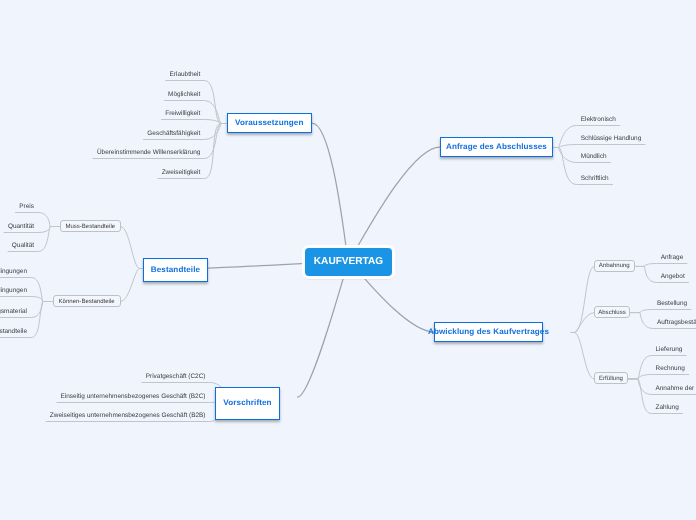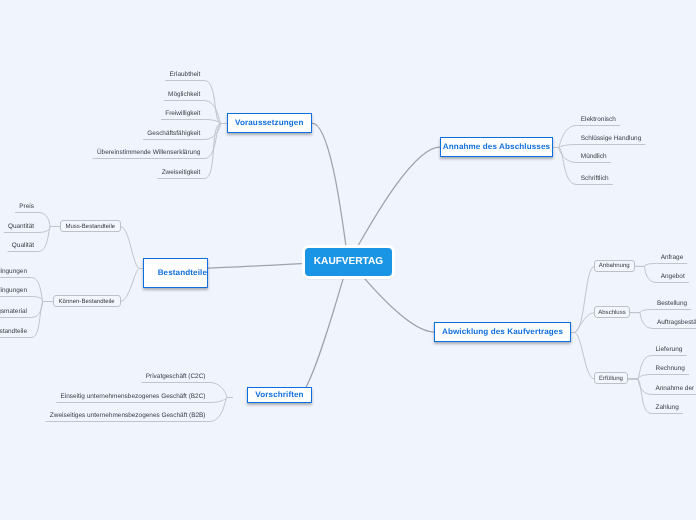--- a/index.html
+++ b/index.html
@@ -72,63 +72,63 @@
 <div class="node n2" style="left: 226.5px; top: 113px; width: 85.5px; height: 20px;">
       <span>Voraussetzungen</span>
     </div>
     <div class="leaf" style="top: 71.6px; right: 495.7px; text-align: right;"><span>Erlaubtheit</span></div>
     <div class="leaf" style="top: 91.6px; right: 495.7px; text-align: right;"><span>Möglichkeit</span></div>
     <div class="leaf" style="top: 110.6px; right: 495.7px; text-align: right;"><span>Freiwilligkeit</span></div>
     <div class="leaf" style="top: 130.6px; right: 495.7px; text-align: right;"><span>Geschäftsfähigkeit</span></div>
     <div class="leaf" style="top: 149.6px; right: 495.7px; text-align: right;"><span>Übereinstimmende Willenserklärung</span></div>
     <div class="leaf" style="top: 169.6px; right: 495.7px; text-align: right;"><span>Zweiseitigkeit</span></div>
     <div class="node n2" style="left: 440px; top: 137px; width: 113px; height: 20px;">
-      <span>Annahme des Abschlusses</span>
+      <span>Anfrage des Abschlusses</span>
     </div>
     <div class="leaf" style="top: 116.6px; left: 580.8px; text-align: left;"><span>Elektronisch</span></div>
     <div class="leaf" style="top: 135.6px; left: 580.8px; text-align: left;"><span>Schlüssige Handlung</span></div>
     <div class="leaf" style="top: 153.6px; left: 580.8px; text-align: left;"><span>Mündlich</span></div>
     <div class="leaf" style="top: 175.6px; left: 580.8px; text-align: left;"><span>Schriftlich</span></div>
-    <div class="node n2" style="left: 143px; top: 258px; width: 65px; height: 30px; justify-content: flex-end;">
+    <div class="node n2" style="left: 143px; top: 258px; width: 65px; height: 24px;">
       <span>Bestandteile</span>
     </div>
     <div class="node n3" style="left: 60px; top: 220px; width: 60.5px; height: 12px;">
       <span>Muss-Bestandteile</span>
     </div>
     <div class="leaf" style="top: 203.6px; right: 662px; text-align: right;"><span>Preis</span></div>
     <div class="leaf" style="top: 223.6px; right: 662px; text-align: right;"><span>Quantität</span></div>
     <div class="leaf" style="top: 242.6px; right: 662px; text-align: right;"><span>Qualität</span></div>
     <div class="node n3" style="left: 52.6px; top: 295px; width: 68px; height: 12px;">
       <span>Können-Bestandteile</span>
     </div>
     <div class="leaf" style="top: 268.6px; right: 669px; text-align: right;"><span>Lieferbedingungen</span></div>
     <div class="leaf" style="top: 287.6px; right: 669px; text-align: right;"><span>Zahlungsbedingungen</span></div>
     <div class="leaf" style="top: 308.6px; right: 669px; text-align: right;"><span>Verpackungsmaterial</span></div>
     <div class="leaf" style="top: 328.6px; right: 669px; text-align: right;"><span>Nebenbestandteile</span></div>
-    <div class="node n2" style="left: 434px; top: 322px; width: 137px; height: 20px;">
+    <div class="node n2" style="left: 434px; top: 322px; width: 109px; height: 20px;">
       <span>Abwicklung des Kaufvertrages</span>
     </div>
     <div class="node n3" style="left: 594px; top: 259.9px; width: 40.5px; height: 12px;">
       <span>Anbahnung</span>
     </div>
     <div class="leaf" style="top: 254.6px; left: 660.7px; text-align: left;"><span>Anfrage</span></div>
     <div class="leaf" style="top: 273.6px; left: 660.7px; text-align: left;"><span>Angebot</span></div>
     <div class="node n3" style="left: 594px; top: 306.1px; width: 36px; height: 12px;">
       <span>Abschluss</span>
     </div>
     <div class="leaf" style="top: 300.6px; left: 657px; text-align: left;"><span>Bestellung</span></div>
     <div class="leaf" style="top: 319.6px; left: 657px; text-align: left;"><span>Auftragsbestätigung</span></div>
     <div class="node n3" style="left: 594px; top: 372.4px; width: 34px; height: 12px;">
       <span>Erfüllung</span>
     </div>
     <div class="leaf" style="top: 346.6px; left: 655.5px; text-align: left;"><span>Lieferung</span></div>
     <div class="leaf" style="top: 365.6px; left: 655.5px; text-align: left;"><span>Rechnung</span></div>
     <div class="leaf" style="top: 385.6px; left: 655.5px; text-align: left;"><span>Annahme der Ware</span></div>
     <div class="leaf" style="top: 404.6px; left: 655.5px; text-align: left;"><span>Zahlung</span></div>
-    <div class="node n2" style="left: 247px; top: 387px; width: 65px; height: 16px;">
+    <div class="node n2" style="left: 215px; top: 387px; width: 65px; height: 33px;">
       <span>Vorschriften</span>
     </div>
     <div class="leaf" style="top: 373.6px; right: 490.5px; text-align: right;"><span>Privatgeschäft (C2C)</span></div>
     <div class="leaf" style="top: 393.6px; right: 490.5px; text-align: right;"><span>Einseitig unternehmensbezogenes Geschäft (B2C)</span></div>
     <div class="leaf" style="top: 412.6px; right: 490.5px; text-align: right;"><span>Zweiseitiges unternehmensbezogenes Geschäft (B2B)</span></div>
     <div class="node n1" style="left: 305px; top: 248px; width: 87px; height: 28px;">
       <span>KAUFVERTAG</span>
     </div>
   </div>
 

